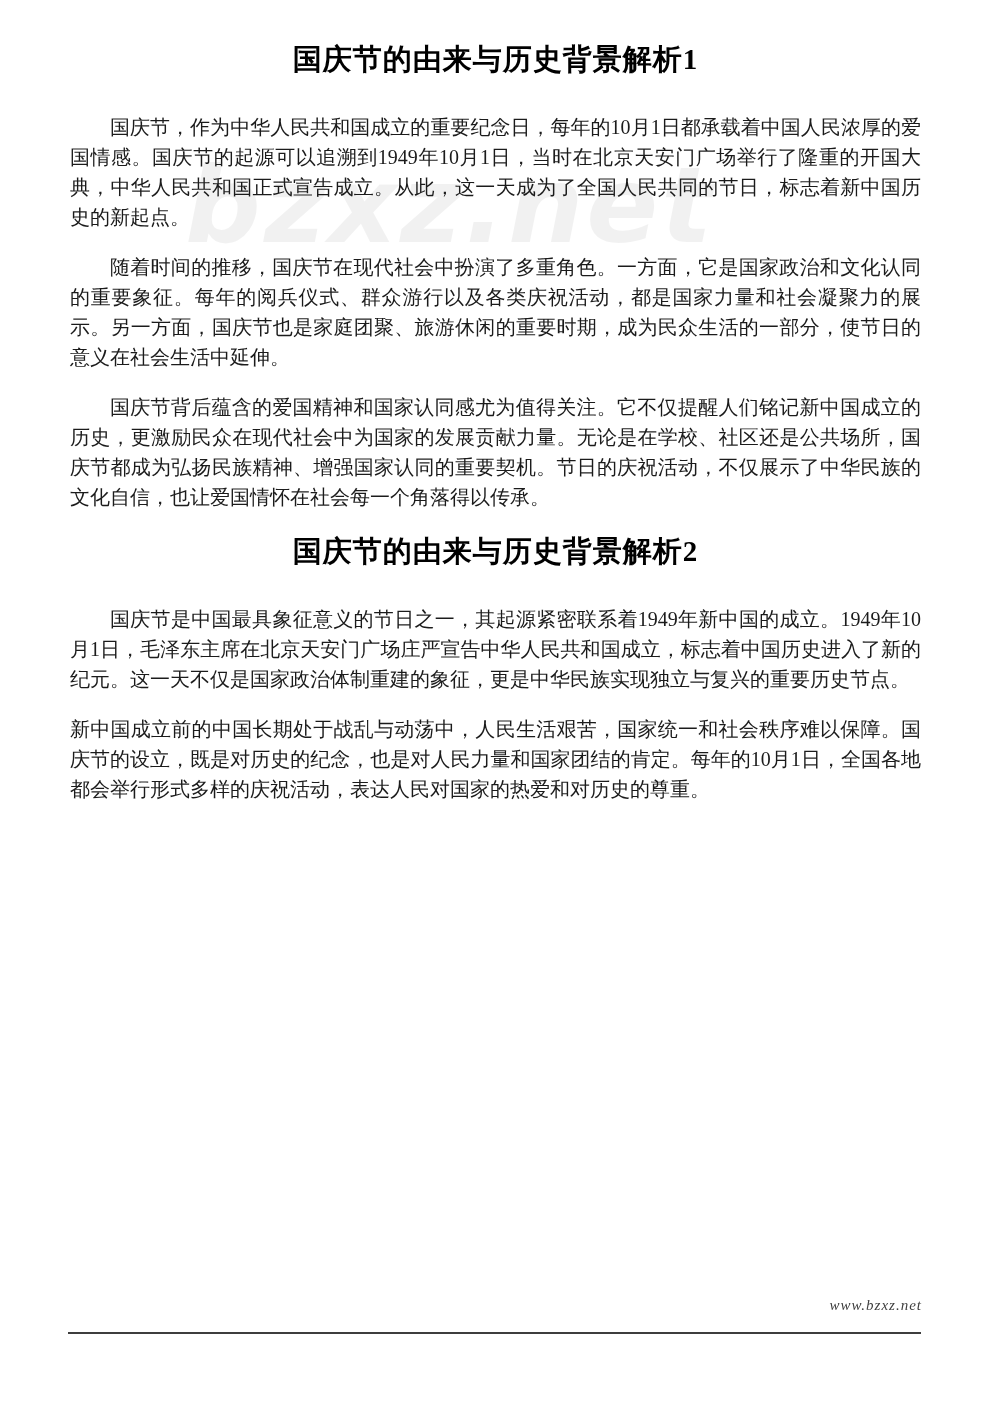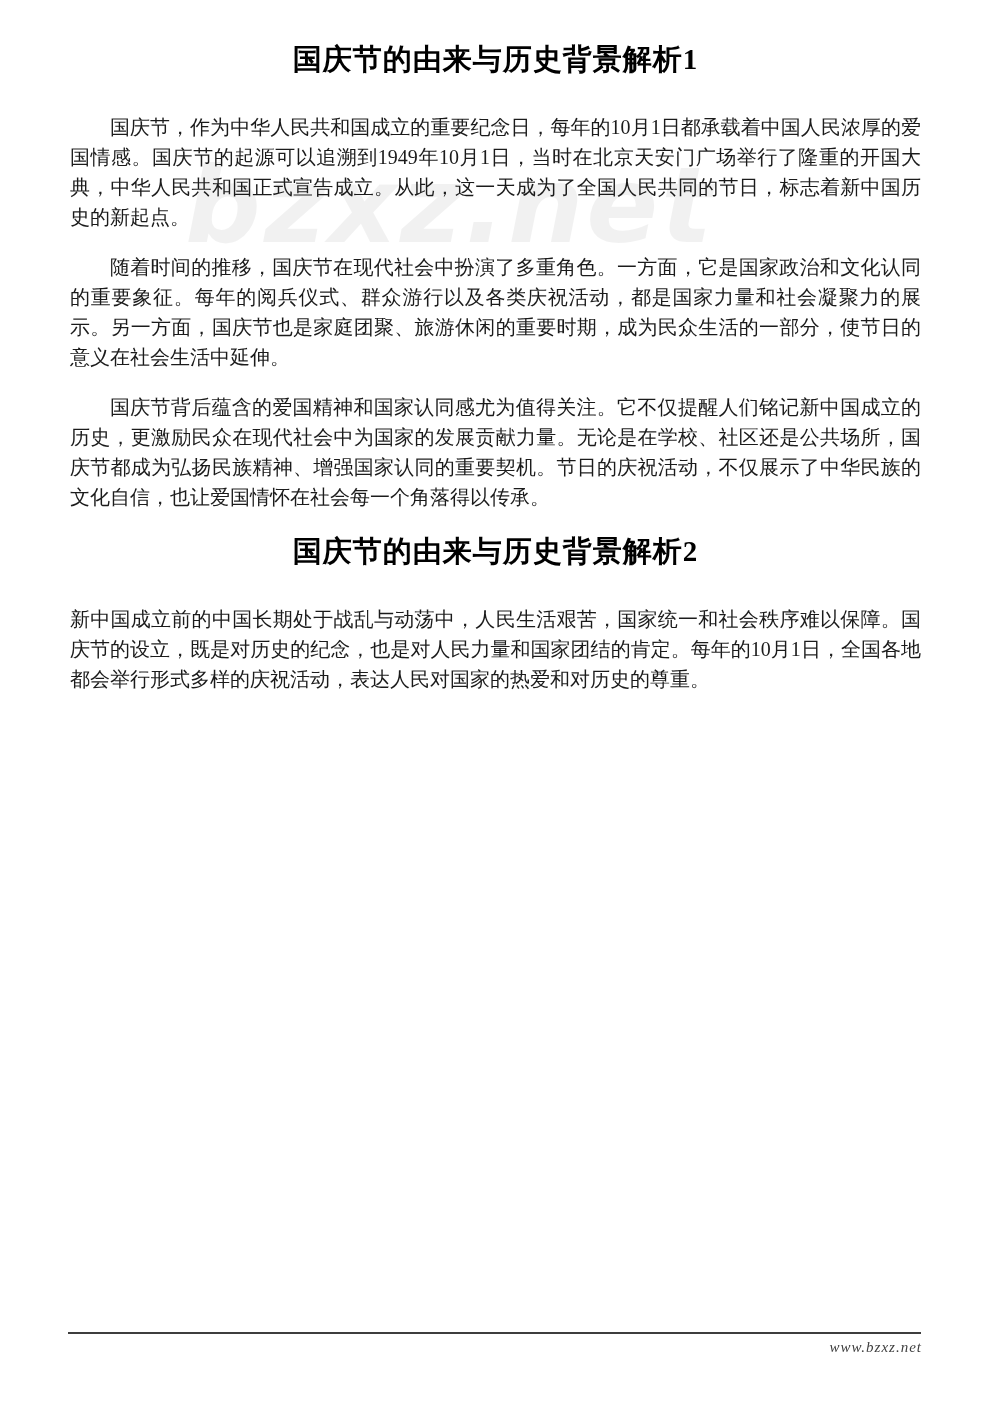--- a/index.html
+++ b/index.html
@@ -63,21 +63,21 @@
     position: absolute;
     left: 68px;
     top: 1332px;
     width: 853px;
     height: 2px;
     background: #3d3d3d;
     z-index: 1;
   }
   .footer-url {
     position: absolute;
-    top: 1339px;
+    top: 1297px;
     right: 71px;
     font-family: "Liberation Serif", "DejaVu Serif", serif;
     font-style: italic;
     font-size: 15px;
     letter-spacing: 1px;
     color: #3f3f3f;
     z-index: 1;
   }
 </style>
 </head>
@@ -91,20 +91,21 @@
 
     <section>
       <h1 class="doc-title title-1">国庆节的由来与历史背景解析1</h1>
       <p>国庆节，作为中华人民共和国成立的重要纪念日，每年的10月1日都承载着中国人民浓厚的爱国情感。国庆节的起源可以追溯到1949年10月1日，当时在北京天安门广场举行了隆重的开国大典，中华人民共和国正式宣告成立。从此，这一天成为了全国人民共同的节日，标志着新中国历史的新起点。</p>
       <p>随着时间的推移，国庆节在现代社会中扮演了多重角色。一方面，它是国家政治和文化认同的重要象征。每年的阅兵仪式、群众游行以及各类庆祝活动，都是国家力量和社会凝聚力的展示。另一方面，国庆节也是家庭团聚、旅游休闲的重要时期，成为民众生活的一部分，使节日的意义在社会生活中延伸。</p>
       <p>国庆节背后蕴含的爱国精神和国家认同感尤为值得关注。它不仅提醒人们铭记新中国成立的历史，更激励民众在现代社会中为国家的发展贡献力量。无论是在学校、社区还是公共场所，国庆节都成为弘扬民族精神、增强国家认同的重要契机。节日的庆祝活动，不仅展示了中华民族的文化自信，也让爱国情怀在社会每一个角落得以传承。</p>
     </section>
 
     <section>
       <h1 class="doc-title title-2">国庆节的由来与历史背景解析2</h1>
+      <p>国庆节是中国最具象征意义的节日之一，其起源紧密联系着1949年新中国的成立。1949年10月1日，毛泽东主席在北京天安门广场庄严宣告中华人民共和国成立，标志着中国历史进入了新的纪元。这一天不仅是国家政治体制重建的象征，更是中华民族实现独立与复兴的重要历史节点。</p>
       <p class="no-indent">新中国成立前的中国长期处于战乱与动荡中，人民生活艰苦，国家统一和社会秩序难以保障。国庆节的设立，既是对历史的纪念，也是对人民力量和国家团结的肯定。每年的10月1日，全国各地都会举行形式多样的庆祝活动，表达人民对国家的热爱和对历史的尊重。</p>
     </section>
 
   </div>
 
   <div class="footer-divider"></div>
   <div class="footer-url">www.bzxz.net</div>
 
 </div>
 

